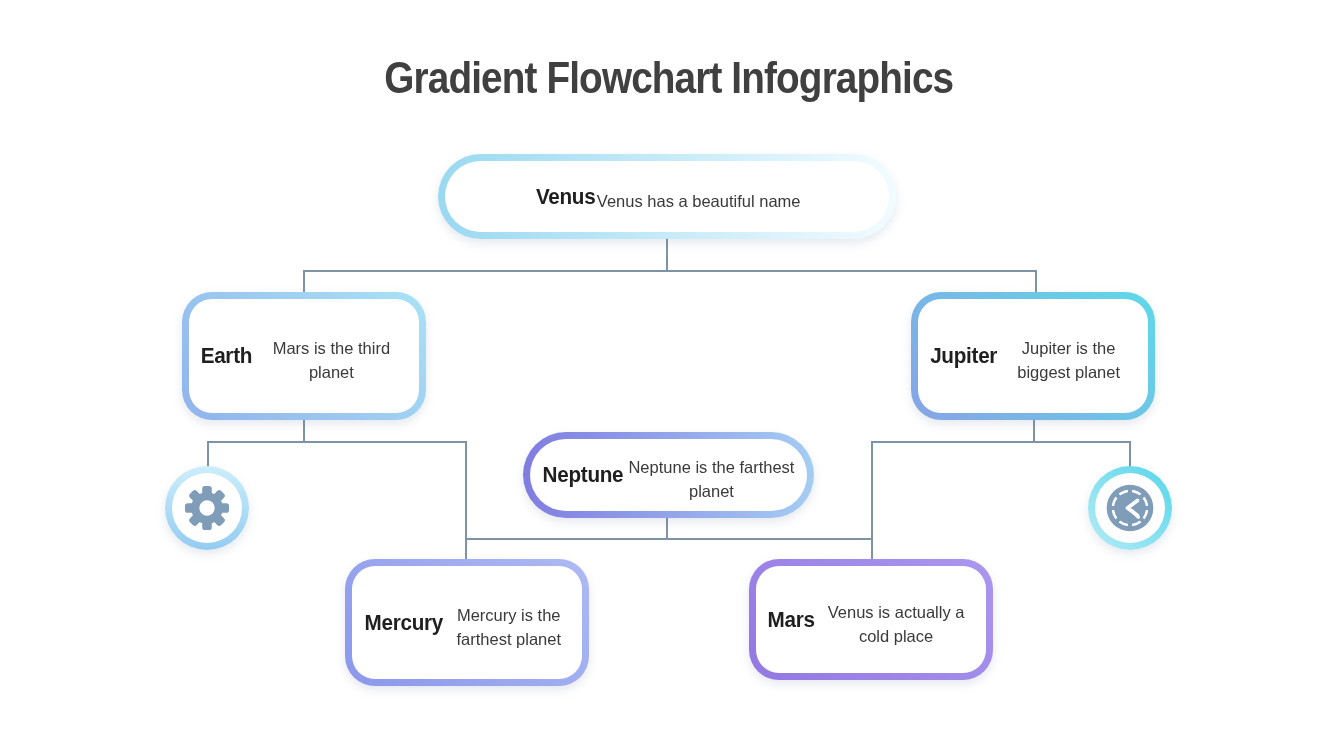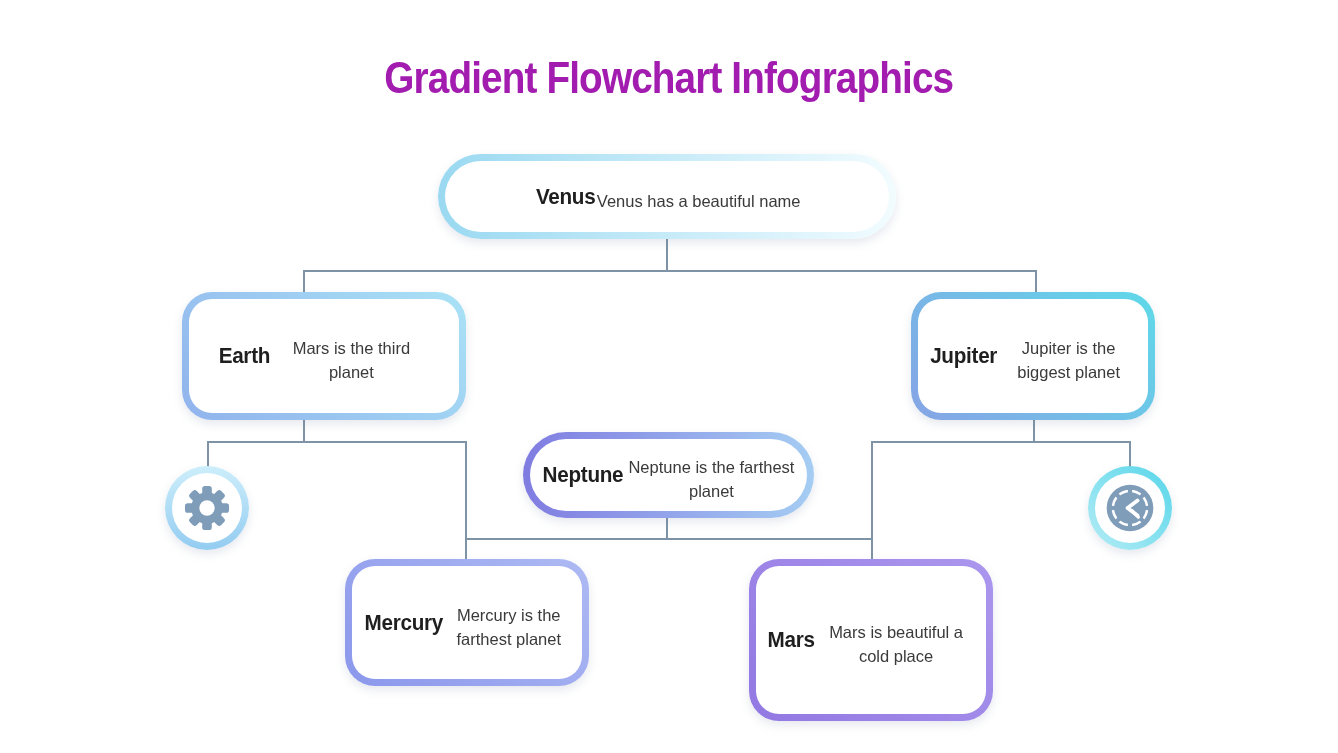--- a/index.html
+++ b/index.html
@@ -13,21 +13,21 @@
     position:relative;
     width:1338px;height:753px;
     background:var(--bg);
     overflow:hidden;
     font-family:"Liberation Sans", sans-serif;
     margin:0 auto;
   }
   .page-title{
     position:absolute;top:52px;left:0;width:100%;
     text-align:center;
-    color:#a21caf;
+    color:#404040;
     font-size:45px;font-weight:800;
     letter-spacing:-1px;
   }
   .page-title span{display:inline-block;transform:scaleX(0.86);transform-origin:center;}
 
   
   .node{
     position:absolute;
     padding:7px;
     box-sizing:border-box;
@@ -55,25 +55,25 @@
     line-height:1.45;
     margin-top:10px;
   }
   .pill{border-radius:999px;}
   .pill .node-inner{border-radius:999px;}
   .rrect{border-radius:30px;}
   .rrect .node-inner{border-radius:23px;}
   .rrect .node-desc{max-width:160px;}
 
   .node-venus  {left:438px;top:154px;width:458px;height:85px;}
-  .node-earth  {left:182px;top:292px;width:284px;height:128px;}
+  .node-earth  {left:182px;top:292px;width:244px;height:128px;}
   .node-jupiter{left:911px;top:292px;width:244px;height:128px;}
   .node-neptune{left:523px;top:432px;width:291px;height:86px;}
   .node-mercury{left:345px;top:559px;width:244px;height:127px;}
-  .node-mars   {left:749px;top:559px;width:244px;height:162px;}
+  .node-mars   {left:749px;top:559px;width:244px;height:121px;}
 
   
   .line{position:absolute;background:var(--line);}
 
   
   .icon-circle{
     position:absolute;
     width:84px;height:84px;border-radius:50%;
     padding:7px;box-sizing:border-box;
     box-shadow:0 4px 10px rgba(110,130,160,0.18);
@@ -139,21 +139,21 @@
   <div class="node rrect node-mercury" style="background: linear-gradient(45deg, rgb(139, 151, 235), rgb(173, 186, 243));">
     <div class="node-inner">
       <span class="node-title">Mercury</span>
       <span class="node-desc">Mercury is the farthest planet</span>
     </div>
   </div>
 
   <div class="node rrect node-mars" style="background: linear-gradient(45deg, rgb(146, 120, 226), rgb(171, 151, 238));">
     <div class="node-inner">
       <span class="node-title">Mars</span>
-      <span class="node-desc">Mars is beautiful a cold place</span>
+      <span class="node-desc">Venus is actually a cold place</span>
     </div>
   </div>
 
   <div class="icon-circle icon-gear" style="background: linear-gradient(rgb(205, 238, 251), rgb(147, 204, 241));">
     <div class="icon-inner">
       <svg width="46" height="46" viewBox="-24 -24 48 48">
         <g class="glyph-fill" fill="#7f9cb8">
           <rect x="-5" y="-23" width="10" height="11" rx="3"></rect>
           <rect x="-5" y="-23" width="10" height="11" rx="3" transform="rotate(45)"></rect>
           <rect x="-5" y="-23" width="10" height="11" rx="3" transform="rotate(90)"></rect>

